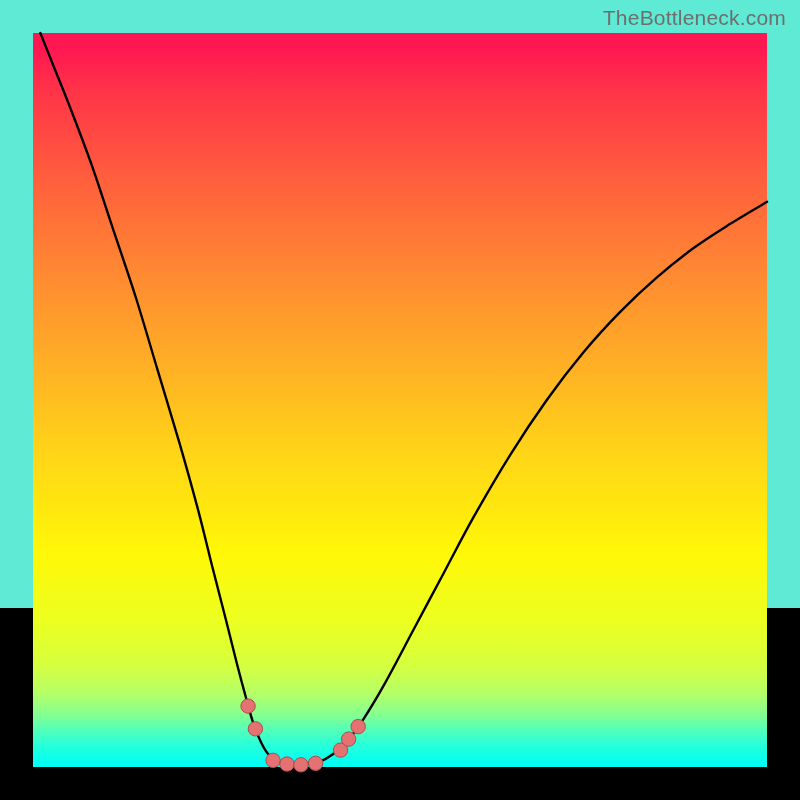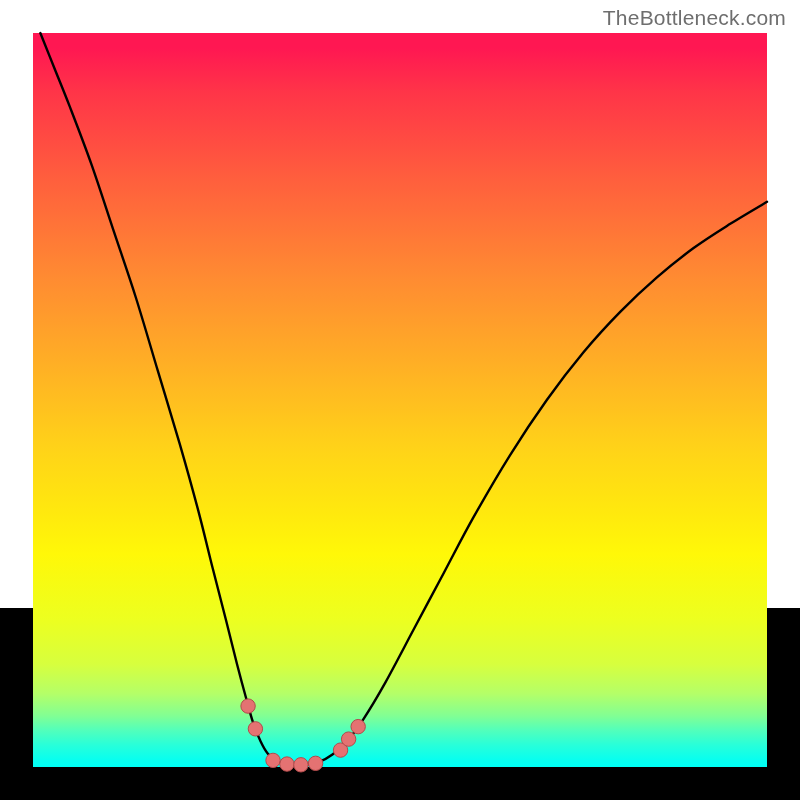--- a/index.html
+++ b/index.html
@@ -10,21 +10,21 @@
     background: #000;
     overflow: hidden;
     font-family: Arial, Helvetica, sans-serif;
   }
   .frame {
     position: absolute;
     left: 0;
     top: 0;
     width: 800px;
     height: 608px;
-    background: #ffffff;
+    background: #5eead4;
   }
   .plot {
     position: absolute;
     left: 33px;
     top: 33px;
     width: 734px;
     height: 734px;
     background: linear-gradient(
       to bottom,
       #ff1752 0%,

